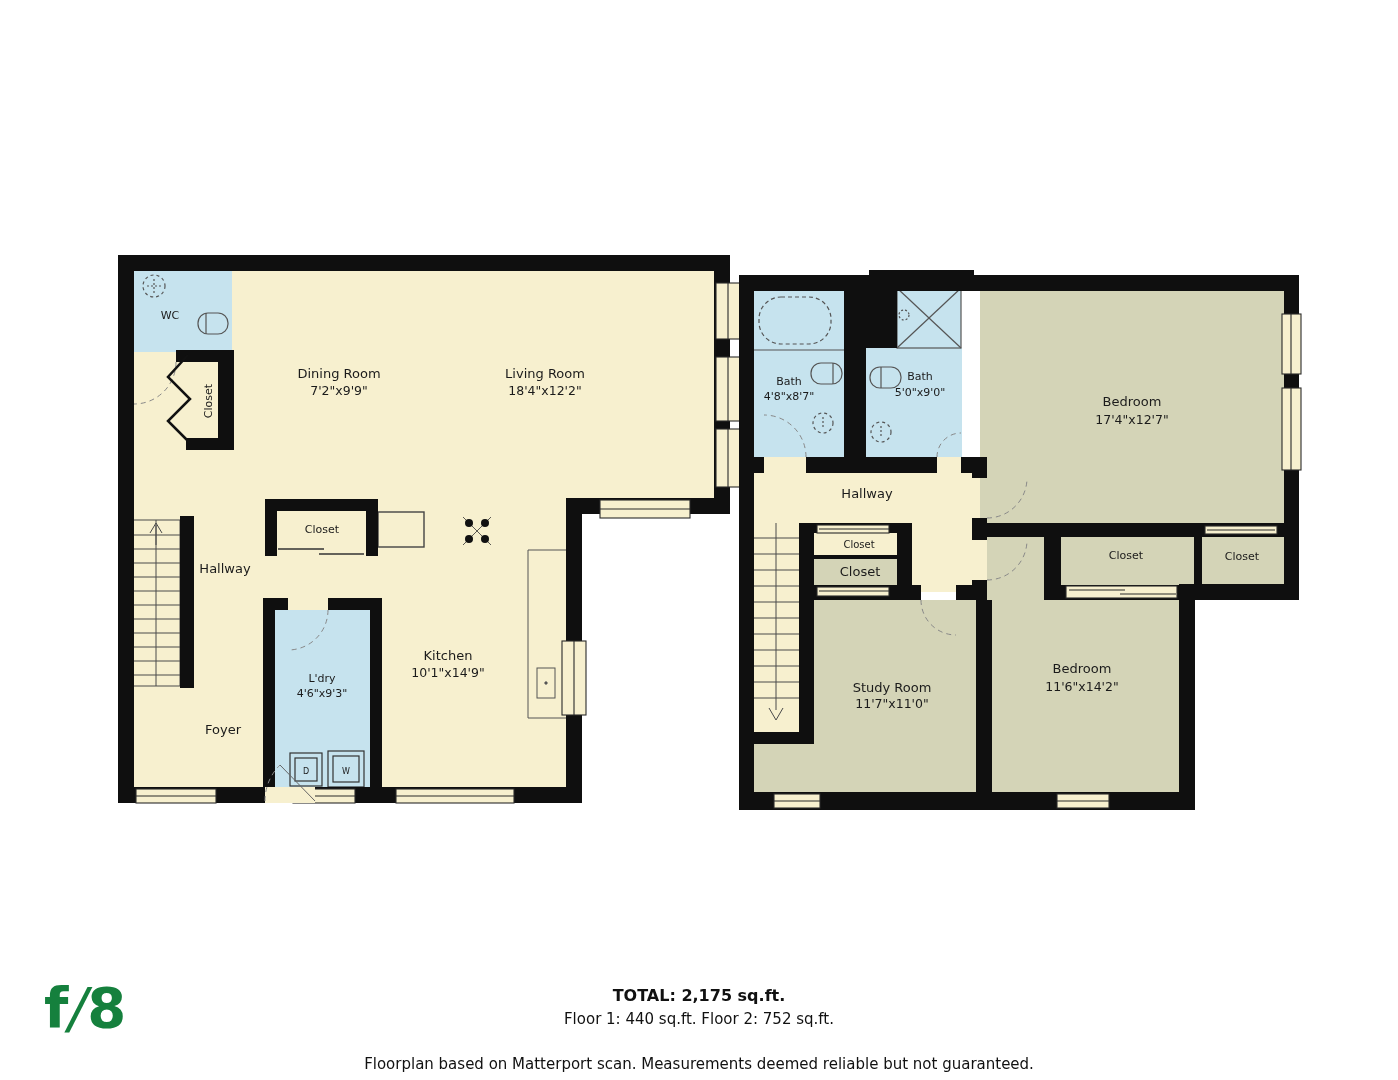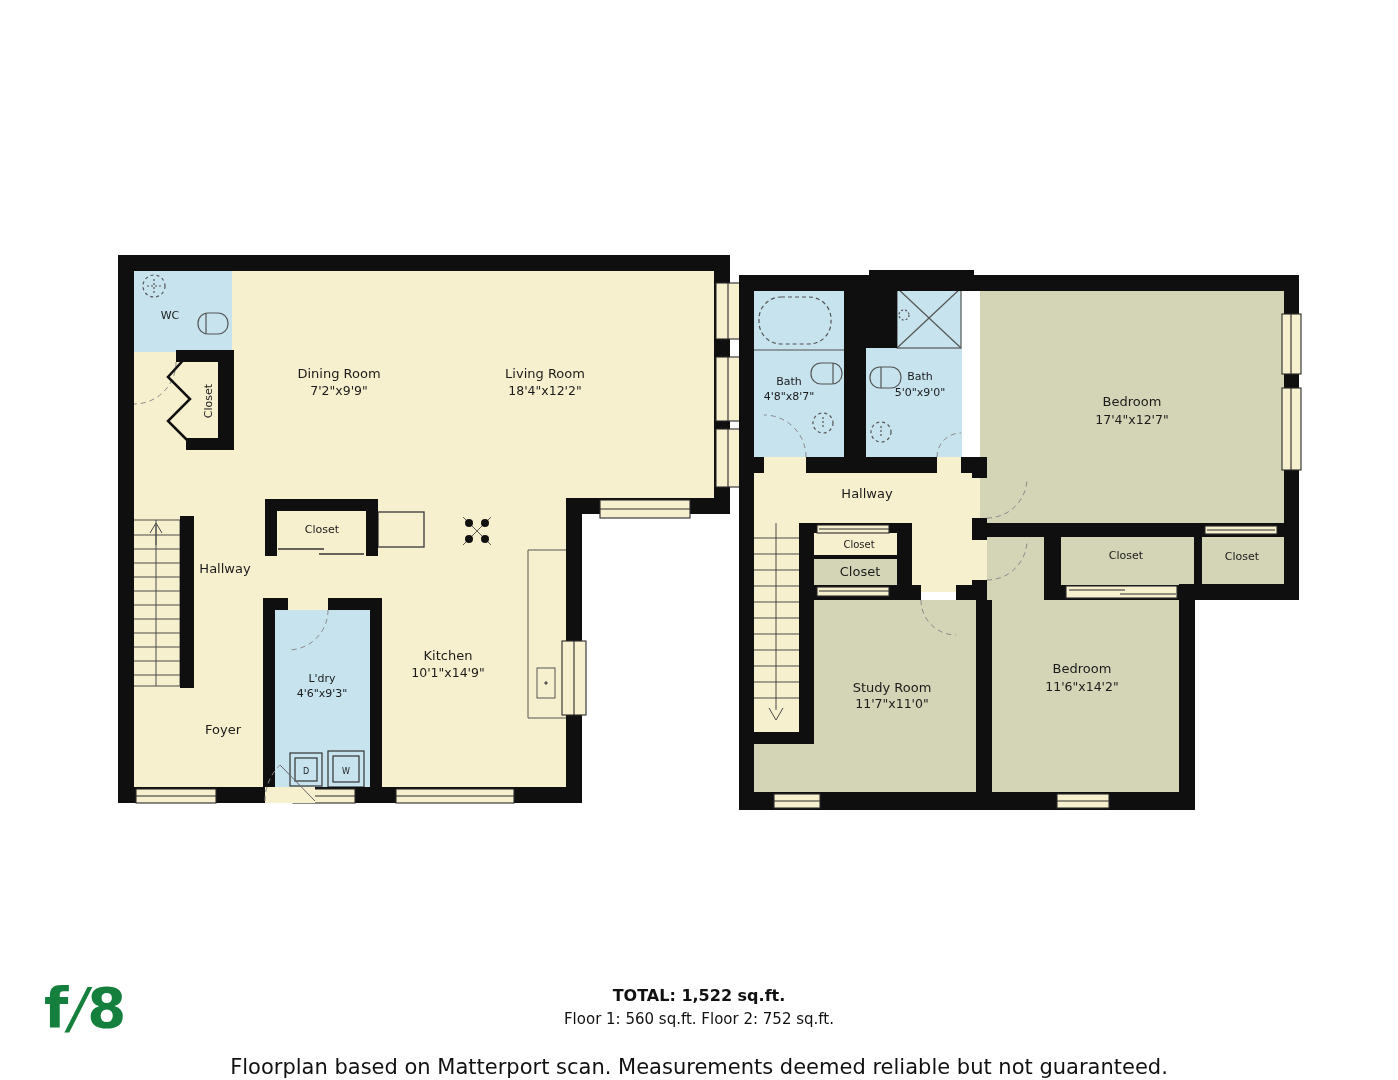--- a/index.html
+++ b/index.html
@@ -10,21 +10,21 @@
   .plan{position:absolute;}
   svg text{fill:#1b1b1b;}
   .roomlabel{font-size:13px;}
   .dimlabel{font-size:12.5px;}
   .smalllabel{font-size:11px;}
   .tinylabel{font-size:10px;}
   .applabel{font-size:8px;}
   .footer-line{position:absolute;left:0;width:1398px;text-align:center;color:#111;}
   #footer-total{top:986px;font-size:16px;font-weight:bold;}
   #footer-floors{top:1010px;font-size:15px;}
-  #footer-disclaimer{top:1055px;font-size:21px;}
+  #footer-disclaimer{top:1055px;font-size:15px;}
   #logo{
     position:absolute;left:44px;top:980px;color:#15803d;
     font-size:56px;font-weight:bold;line-height:1;letter-spacing:-2px;
   }
   #logo .slash{font-weight:200;font-style:italic;padding:0 2px;}
 </style>
 </head>
 <body>
 
 <div class="plan" style="left:118px;top:253px;width:630px;height:558px;">
@@ -321,15 +321,15 @@
   <text x="503" y="290" text-anchor="middle" class="smalllabel">Closet</text>
   <text x="153" y="422" text-anchor="middle" class="roomlabel">Study Room</text>
   <text x="153" y="438" text-anchor="middle" class="dimlabel">11'7"x11'0"</text>
   <text x="343" y="403" text-anchor="middle" class="roomlabel">Bedroom</text>
   <text x="343" y="421" text-anchor="middle" class="dimlabel">11'6"x14'2"</text>
 </svg>
 </div>
 
 <div id="logo"><span>f</span><span class="slash">/</span><span>8</span></div>
 
-<div id="footer-total" class="footer-line">TOTAL: 1,522 sq.ft.</div>
-<div id="footer-floors" class="footer-line">Floor 1: 560 sq.ft. Floor 2: 752 sq.ft.</div>
+<div id="footer-total" class="footer-line">TOTAL: 2,175 sq.ft.</div>
+<div id="footer-floors" class="footer-line">Floor 1: 440 sq.ft. Floor 2: 752 sq.ft.</div>
 <div id="footer-disclaimer" class="footer-line">Floorplan based on Matterport scan. Measurements deemed reliable but not guaranteed.</div>
 
 </body></html>

